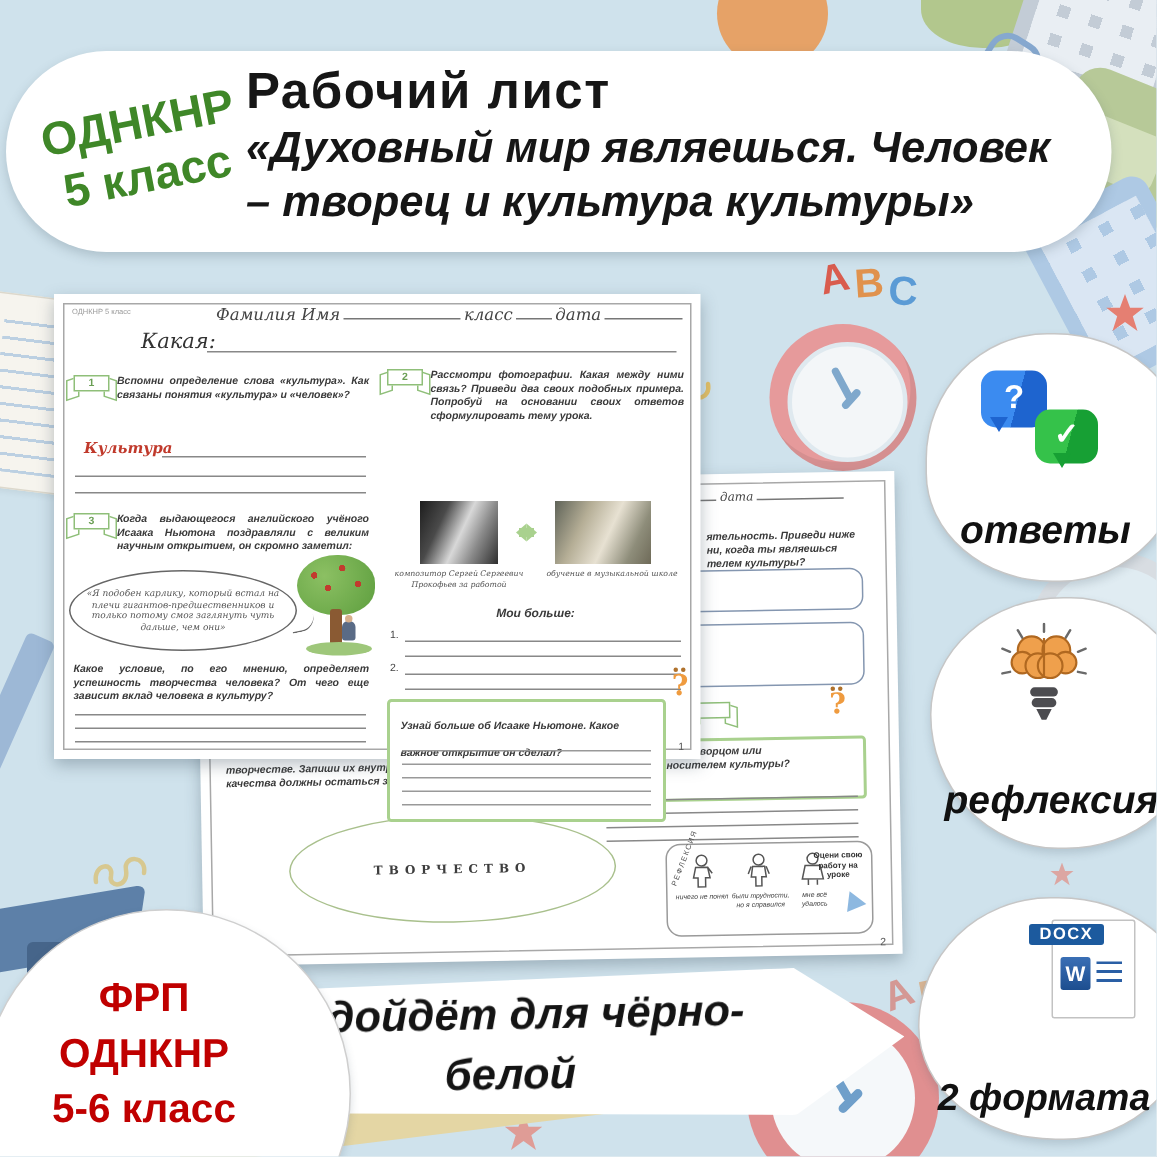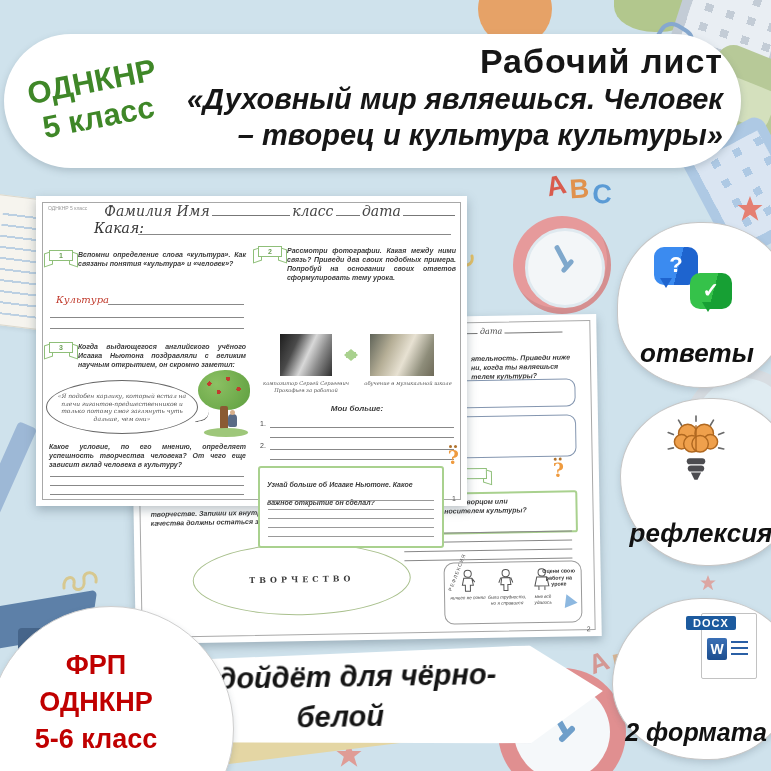--- a/index.html
+++ b/index.html
@@ -78,27 +78,27 @@
   .greenbox{position:absolute;border:2px solid #a9d18e;border-radius:3px;background:#fff;}
   .gline{position:absolute;left:8px;right:8px;border-bottom:1px solid #999;}
   .worm{position:absolute;color:#ef9b3f;font-family:"DejaVu Serif",serif;font-weight:bold;font-size:19px;line-height:19px;}
   .worm i{position:absolute;left:1px;top:-3px;width:3px;height:3px;border-radius:50%;background:#b0722c;display:block;
           box-shadow:5px 0 0 #b0722c;}
   .pagenum{position:absolute;right:11px;bottom:4px;font-size:7px;color:#555;}
 
   
   .p1-course{position:absolute;left:12px;top:9px;font-size:5px;color:#9a9a9a;}
   .p1-head{position:absolute;right:12px;top:7px;font-size:8px;}
-  .p1-head .script{font-size:14px;}
+  .p1-head .script{font-size:11px;}
   .p1-tema{position:absolute;left:58px;top:24px;font-size:14px;color:#333;}
   .col-l{position:absolute;left:13px;width:197px;}
   .col-r{position:absolute;left:222px;width:198px;}
   .taskrow{display:flex;align-items:flex-start;}
   .taskrow .wtxt{flex:1;}
-  .kultura{font-size:10px;color:#c0392b;font-weight:normal;}
+  .kultura{font-size:10px;color:#c0392b;font-weight:bold;}
   .bubble{position:absolute;left:10px;top:184px;width:152px;height:54px;border:1px solid #666;border-radius:50%;
           display:flex;align-items:center;justify-content:center;padding:4px 10px;box-sizing:border-box;}
   .bubble .script{font-size:6px;line-height:7.5px;text-align:center;color:#555;}
   .bubble::after{content:"";position:absolute;right:-13px;top:58%;width:16px;height:9px;
           border-bottom:1px solid #666;border-radius:0 0 14px 0;transform:rotate(-12deg);}
   .tree{position:absolute;left:160px;top:174px;width:56px;height:66px;}
   .tree .crown{position:absolute;left:2px;top:0;width:52px;height:40px;border-radius:55% 50% 48% 52%;
       background:radial-gradient(circle 2.2px at 22% 34%,#c23b2e 97%,transparent),
                  radial-gradient(circle 2.2px at 58% 22%,#c23b2e 97%,transparent),
                  radial-gradient(circle 2.2px at 78% 48%,#c23b2e 97%,transparent),
@@ -134,21 +134,21 @@
   .kidcap{position:absolute;font-size:4.6px;line-height:5.5px;text-align:center;color:#444;font-style:italic;}
   .rate{position:absolute;right:4px;top:6px;width:36px;font-size:5.4px;line-height:6.5px;font-weight:bold;color:#333;text-align:center;}
   .refarrow{position:absolute;right:8px;bottom:6px;width:0;height:0;border:7px solid transparent;border-top:12px solid #8db8e0;
       transform:rotate(38deg);}
 
   
   #topbanner{position:absolute;left:4px;top:34px;width:737px;height:134px;background:#fff;border-radius:70px;
       box-shadow:0 3px 7px rgba(70,90,105,.25);z-index:4;}
   .tb-class{position:absolute;left:26px;top:30px;transform:rotate(-11deg);color:#3f8728;font-weight:bold;
       font-size:31px;line-height:36px;text-align:center;}
-  .tb-title{position:absolute;left:160px;right:18px;top:8px;text-align:right;color:#161616;}
+  .tb-title{position:absolute;left:160px;right:18px;top:8px;text-align:left;color:#161616;}
   .tb-t1{font-size:34px;font-weight:bold;letter-spacing:1px;}
   .tb-t2{font-size:29px;font-weight:bold;font-style:italic;line-height:36px;}
 
   
   .blob{position:absolute;background:#fff;border:1px solid #c6c6c6;box-shadow:0 3px 6px rgba(70,90,105,.2);z-index:4;}
   .blob .blabel{position:absolute;left:0;right:14px;text-align:center;font-weight:bold;font-style:italic;font-size:26px;color:#111;}
   #b-answers{left:617px;top:222px;width:172px;height:164px;border-radius:48% 52% 50% 50%/52% 48% 55% 45%;}
   #b-answers .blabel{bottom:18px;}
   .bub{position:absolute;color:#fff;font-weight:bold;text-align:center;border-radius:10px;}
   .bub-q{left:36px;top:24px;width:44px;height:38px;background:linear-gradient(105deg,#3b8bf0 55%,#1e64cf 55%);

